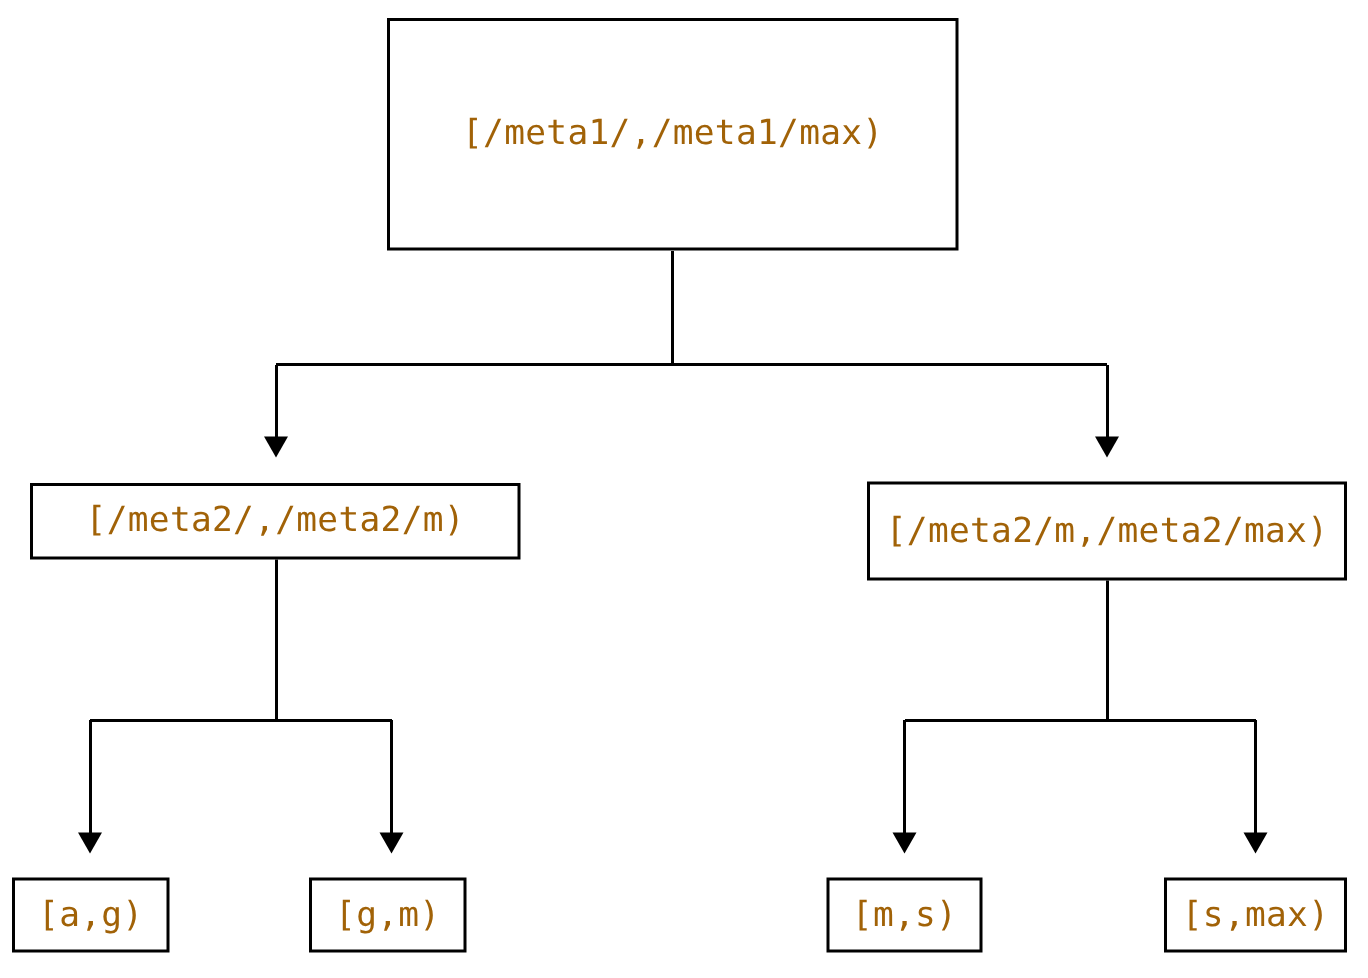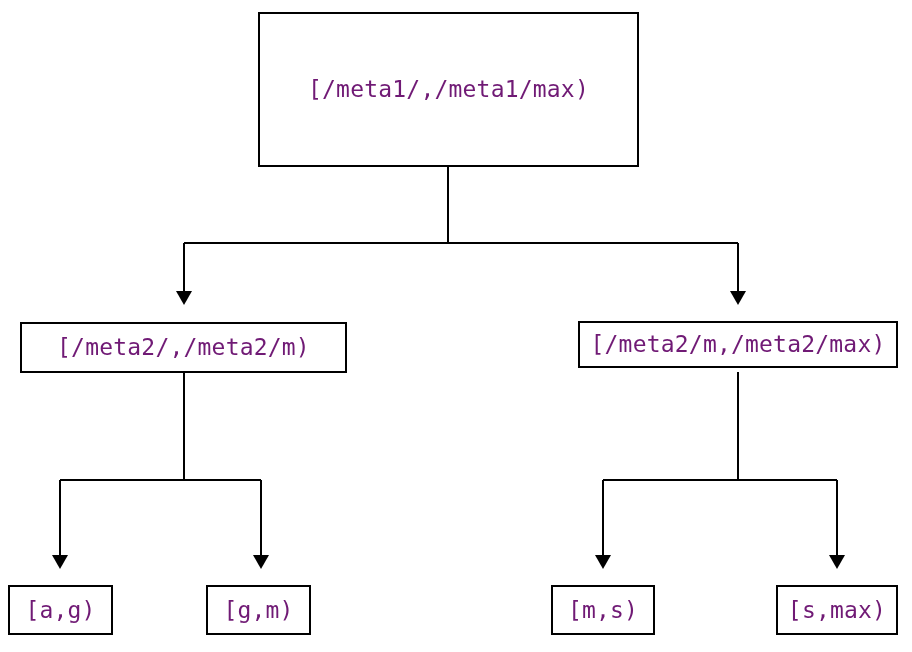--- a/index.html
+++ b/index.html
@@ -31,21 +31,21 @@
     box-sizing: border-box;
     border: 2px solid #000000;
     background: #ffffff;
     display: flex;
     align-items: center;
     justify-content: center;
     text-align: center;
   }
   .node-label {
     font-family: "DejaVu Sans Mono", "Liberation Mono", monospace;
-    color: #701a75;
+    color: #a16207;
     white-space: pre;
     line-height: 1;
   }
   .node-root .node-label   { font-size: 23px; letter-spacing: 0.2px; }
   .node-mid .node-label    { font-size: 23px; letter-spacing: 0.2px; }
   .node-leaf .node-label   { font-size: 23px; letter-spacing: 0.2px; }
 </style>
 </head>
 <body>
 
@@ -86,21 +86,21 @@
   </svg>
 
   <div class="node-box node-root" style="left:258px; top:12px; width:381px; height:155px;">
     <span class="node-label">[/meta1/,/meta1/max)</span>
   </div>
 
   <div class="node-box node-mid" style="left:20px; top:322px; width:327px; height:51px;">
     <span class="node-label">[/meta2/,/meta2/m)</span>
   </div>
 
-  <div class="node-box node-mid" style="left:578px; top:321px; width:320px; height:47px;">
+  <div class="node-box node-mid" style="left:578px; top:321px; width:320px; height:66px;">
     <span class="node-label">[/meta2/m,/meta2/max)</span>
   </div>
 
   <div class="node-box node-leaf" style="left:206px; top:585px; width:105px; height:50px;">
     <span class="node-label">[g,m)</span>
   </div>
 
   <div class="node-box node-leaf" style="left:8px; top:585px; width:105px; height:50px;">
     <span class="node-label">[a,g)</span>
   </div>

